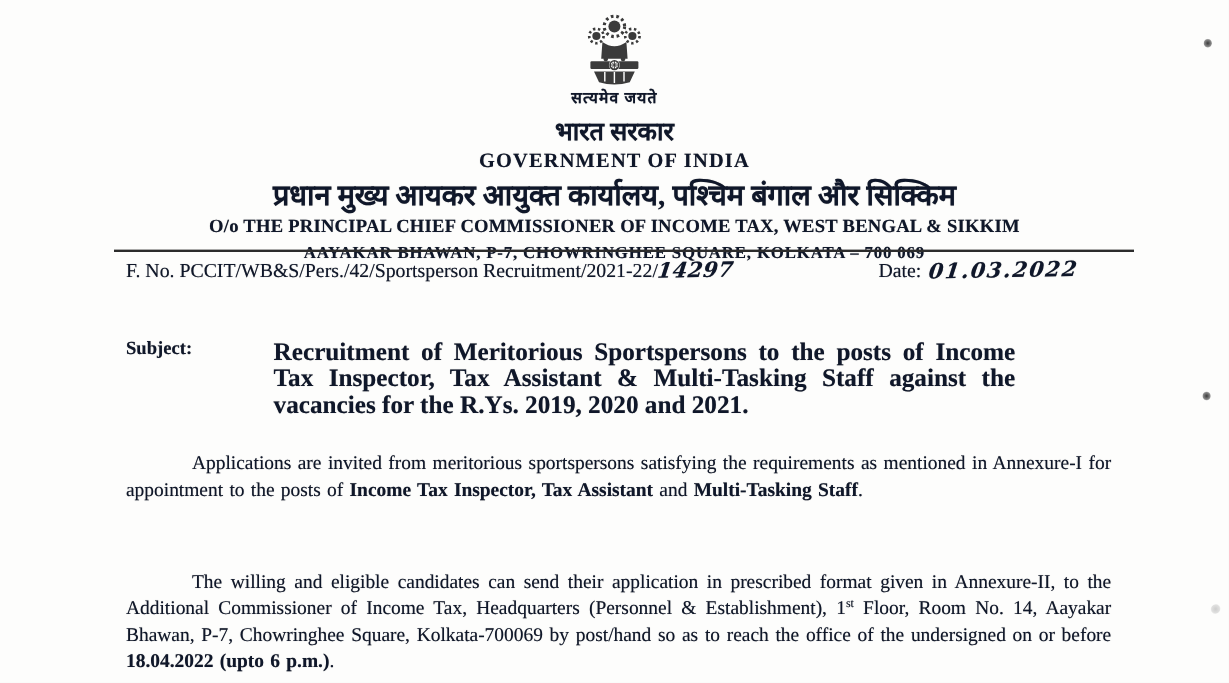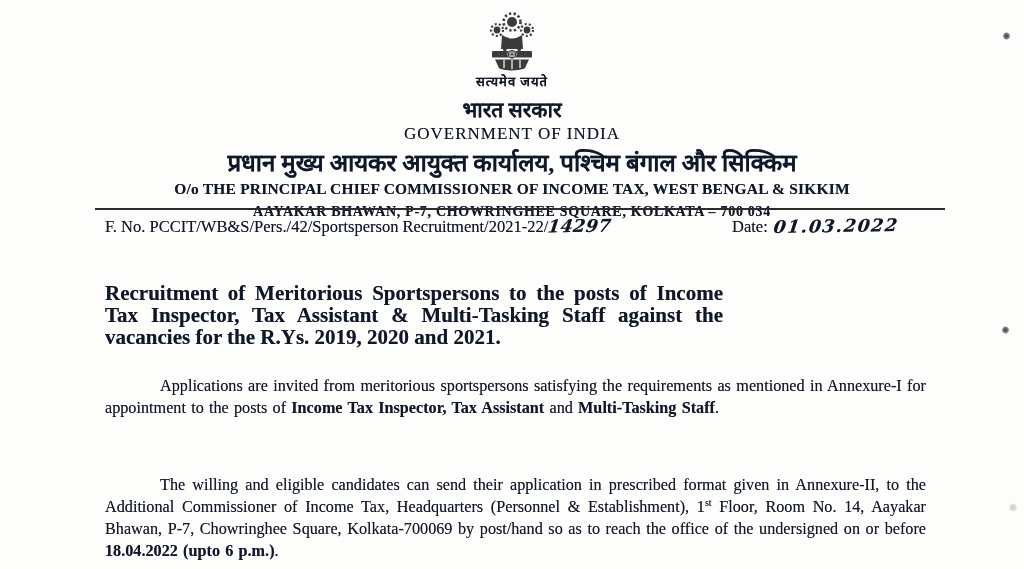--- a/index.html
+++ b/index.html
@@ -8,21 +8,21 @@
     position:relative;width:1024px;height:569px;background:#fdfdfc;
     font-family:"Liberation Serif","DejaVu Serif",serif;color:#0f172a;
     box-sizing:border-box;
   }
   .page *{box-sizing:border-box;}
   .soft{text-shadow:0 0 .6px rgba(30,30,30,.55);}
   .header{position:absolute;top:0;left:0;width:1024px;text-align:center;}
   .emblem{display:block;margin:11px auto 0 auto;filter:blur(.3px);}
   .motto{font-size:13px;font-weight:700;margin-top:1px;letter-spacing:1px;}
   .gov-hi{font-size:21px;font-weight:700;margin-top:5px;}
-  .gov-en{font-size:17px;font-weight:400;letter-spacing:1px;margin-top:1px;}
+  .gov-en{font-size:17px;font-weight:700;letter-spacing:1px;margin-top:1px;}
   .office-hi{font-size:24px;font-weight:700;margin-top:1px;}
   .office-en{font-size:15.5px;font-weight:700;margin-top:2px;letter-spacing:.2px;}
   .address{font-size:14px;font-weight:700;margin-top:6px;letter-spacing:.7px;}
   .rule{position:absolute;left:95px;top:208px;width:850px;border-top:2.2px solid #2c2c2c;}
   .ref-row{position:absolute;left:105px;top:216px;width:860px;height:28px;font-size:16.5px;}
   .file-no{position:absolute;left:0;top:0;white-space:nowrap;}
   .hand{
     display:inline-block;font-family:"DejaVu Serif","Liberation Serif",serif;
     font-style:italic;font-weight:700;transform:skewX(-8deg) rotate(-1deg);
     font-size:17.5px;letter-spacing:.5px;
@@ -68,31 +68,32 @@
         <path d="M28 39.8 v6.8 M24.6 43.2 h6.8 M25.6 40.8 l4.8 4.8 M25.6 45.6 l4.8 -4.8" stroke="#3b3b3b" stroke-width="0.8" fill="none"></path>
         <path d="M11 48.5 h34 l-4.2 9 q-12.8 4 -25.6 0 Z"></path>
         <path d="M20 49 v8 M28 49 v9.2 M36 49 v8" stroke="#fdfdfc" stroke-width="1.2" fill="none"></path>
       </g>
     </svg>
     <div class="motto soft">सत्यमेव जयते</div>
     <div class="gov-hi soft">भारत सरकार</div>
     <div class="gov-en soft">GOVERNMENT OF INDIA</div>
     <div class="office-hi soft">प्रधान मुख्य आयकर आयुक्त कार्यालय, पश्चिम बंगाल और सिक्किम</div>
     <div class="office-en soft">O/o THE PRINCIPAL CHIEF COMMISSIONER OF INCOME TAX, WEST BENGAL &amp; SIKKIM</div>
-    <div class="address soft">AAYAKAR BHAWAN, P-7, CHOWRINGHEE SQUARE, KOLKATA – 700 034</div>
+    <div class="address soft">AAYAKAR BHAWAN, P-7, CHOWRINGHEE SQUARE, KOLKATA – 700 069</div>
   </div>
 
   <div class="rule"></div>
 
   <div class="ref-row soft">
     <div class="file-no"><span>F. No. PCCIT/WB&amp;S/Pers./42/Sportsperson Recruitment/2021-22/</span><span class="hand">14297</span></div>
     <div class="date-group"><span>Date:</span><span class="hand">01.03.2022</span></div>
   </div>
 
   <div class="subject-row soft">
+    <div class="subject-label">Subject:</div>
     <div class="subject-text">Recruitment of Meritorious Sportspersons to the posts of Income Tax Inspector, Tax Assistant &amp; Multi-Tasking Staff against the vacancies for the R.Ys. 2019, 2020 and 2021.</div>
   </div>
 
   <p class="para para1 soft"><span>Applications are invited from meritorious sportspersons satisfying the requirements as mentioned in Annexure-I for appointment to the posts of </span><b>Income Tax Inspector, Tax Assistant</b><span> and </span><b>Multi-Tasking Staff</b><span>.</span></p>
 
   <p class="para para2 soft"><span>The willing and eligible candidates can send their application in prescribed format given in Annexure-II, to the Additional Commissioner of Income Tax, Headquarters (Personnel &amp; Establishment), 1</span><sup>st</sup><span> Floor, Room No. 14, Aayakar Bhawan, P-7, Chowringhee Square, Kolkata-700069 by post/hand so as to reach the office of the undersigned on or before </span><b>18.04.2022 (upto 6 p.m.)</b><span>.</span></p>
 
   <div class="speck speck-1"></div>
   <div class="speck speck-2"></div>
   <div class="speck speck-3"></div>

